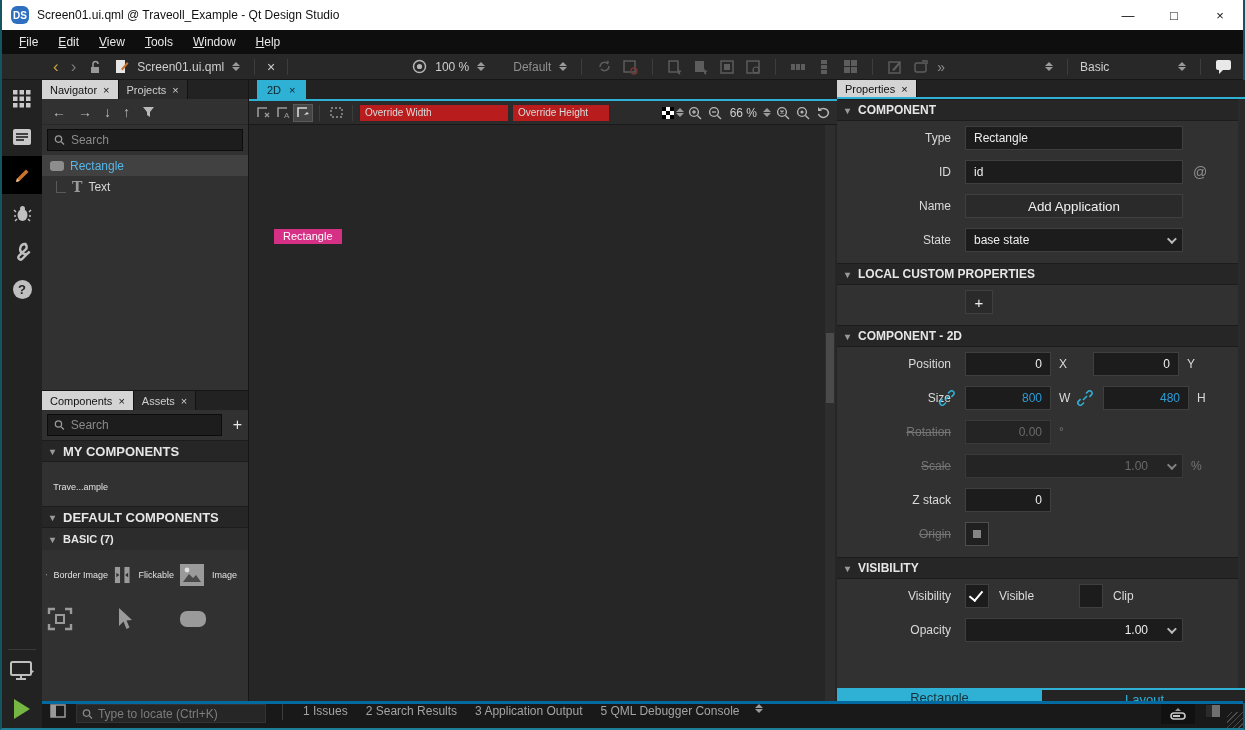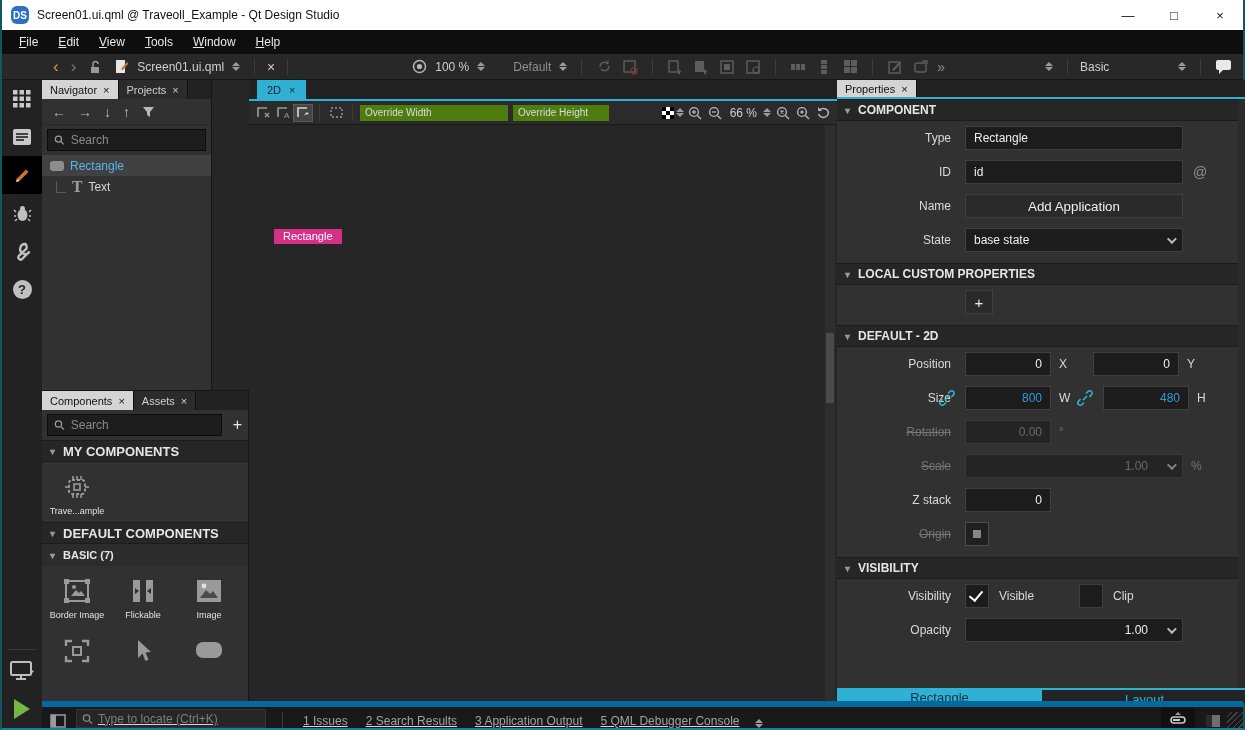--- a/index.html
+++ b/index.html
@@ -43,21 +43,21 @@
   .rail { position:absolute; left:0; top:80px; bottom:0; width:40px; background:#222222; display:flex; flex-direction:column; }
   .rail-btn { width:100%; height:38px; display:flex; align-items:center; justify-content:center; }
   .rail-btn.active { background:#000; }
   .rail-spacer { flex:1; }
   .rail-sep { height:1px; background:#3a3a3a; margin:2px 6px; }
   .play-tri { width:0; height:0; border-top:10px solid transparent; border-bottom:10px solid transparent;
               border-left:16px solid #76b743; }
 
   
   .panel { position:absolute; background:#313131; border-right:1px solid #161616; overflow:hidden; }
-  .nav-panel { left:40px; top:80px; width:170px; height:310px; }
+  .nav-panel { left:40px; top:80px; width:207px; height:310px; }
   .comp-panel { left:40px; top:390px; width:207px; height:313px; border-top:1px solid #161616; }
   .tabrow { height:19px; background:#222; display:flex; align-items:stretch; }
   .ptab { display:flex; align-items:center; gap:6px; padding:0 8px; font-size:11px; border-right:1px solid #111; }
   .ptab.active { background:#d4d4d4; color:#111; }
   .ptab.inactive { background:#2b2b2b; color:#cfcfcf; }
   .ptab .x { font-size:11px; }
   .nav-tools { height:26px; display:flex; align-items:center; gap:12px; padding:0 10px; color:#b9b9b9; font-size:14px;
                border-bottom:1px solid #282828; }
   .searchbox { margin:4px 5px; height:22px; background:#1d1d1d; border:1px solid #0c0c0c; display:flex; align-items:center; padding:0 6px; gap:6px; }
   .searchbox input { background:transparent; border:none; outline:none; color:#cfcfcf; font-size:12px; width:100%; font-family:"Liberation Sans",sans-serif; }
@@ -69,33 +69,33 @@
   .rect-glyph { width:14px; height:10px; background:#8d8d8d; border-radius:3px; }
   .guide { width:10px; height:12px; border-left:1px solid #5a5a5a; border-bottom:1px solid #5a5a5a; margin-left:6px; }
   .t-glyph { font-family:"DejaVu Serif", serif; font-weight:bold; color:#9a9a9a; font-size:14px; }
 
   .sec-head { height:22px; background:#262626; border-top:1px solid #1c1c1c; border-bottom:1px solid #1c1c1c;
               display:flex; align-items:center; gap:8px; padding:0 8px; color:#e6e6e6; font-weight:bold; }
   .sec-head .tri { color:#9a9a9a; font-size:10px; }
   .sec-head.big { font-size:13px; }
   .sec-head.sub { background:#2c2c2c; font-size:11px; border:none; }
   .comp-grid { display:flex; padding:6px 4px; gap:4px; }
-  .comp-cell { width:62px; display:flex; flex-direction:column; align-items:center; gap:6px; padding-top:6px; }
+  .comp-cell { width:62px; display:flex; flex-direction:row; align-items:center; gap:6px; padding-top:6px; }
   .comp-cell .clabel { font-size:9px; color:#e0e0e0; white-space:nowrap; }
   .plus-btn { margin-left:auto; color:#e8e8e8; font-size:16px; padding:0 6px; }
 
   
   .center { position:absolute; left:247px; top:80px; width:588px; height:623px; background:#262626; }
   .center-tabs { height:19px; background:#222; display:flex; }
   .tab-2d { background:#2fb0d5; color:#0d242b; display:flex; align-items:center; gap:8px; padding:0 10px; margin-left:8px; font-size:11px; }
   .accent-line { height:2px; background:#2fb0d5; }
   .c-toolbar { height:24px; background:#2b2b2b; border-bottom:1px solid #191919; display:flex; align-items:center; padding:0 4px; }
   .snapico { width:20px; height:18px; display:flex; align-items:center; justify-content:center; }
   .snapico.on { background:#454545; border:1px solid #5a5a5a; }
-  .ovr-field { width:150px; height:18px; background:#4d7c0f; border:1px solid #2a2a2a; margin-right:3px; display:flex; align-items:center; }
+  .ovr-field { width:150px; height:18px; background:#b91c1c; border:1px solid #2a2a2a; margin-right:3px; display:flex; align-items:center; }
   .ovr-field input { width:100%; background:transparent; border:none; outline:none; color:#e6e6e6; font-size:10px; padding:0 5px; font-family:"Liberation Sans",sans-serif; }
   .ovr-field input::placeholder { color:#dcdcdc; }
   .checker { width:12px; height:12px; background:
       linear-gradient(45deg,#fff 25%,transparent 25%,transparent 75%,#fff 75%),
       linear-gradient(45deg,#fff 25%,#000 25%,#000 75%,#fff 75%); background-size:8px 8px; background-position:0 0,4px 4px; }
   .zoom-text { color:#d0d0d0; margin:0 4px; }
   .canvas { position:relative; width:100%; height:578px; background:#262626; overflow:hidden; }
   .sel-label { position:absolute; left:25px; top:104px; background:#d62f86; color:#fff; font-size:11px; padding:1px 9px 2px; }
   .design-rect { position:absolute; left:25px; top:121px; width:528px; height:319px; background:#e9e9e9;
                  border:2px solid #ee0f0f; }
@@ -129,22 +129,22 @@
   .cbox-label { margin:0 0 0 10px; color:#dadada; width:70px; }
   .origin-btn { width:24px; height:24px; background:#1c1c1c; border:1px solid #555; display:flex; align-items:center; justify-content:center; opacity:.8; }
   .origin-btn i { width:8px; height:8px; background:#9a9a9a; display:block; }
   .props-bottom-tabs { position:absolute; left:0; right:0; bottom:0; height:15px; display:flex; }
   .pb-tab { flex:1; font-size:13px; text-align:center; line-height:20px; overflow:hidden; }
   .pb-tab.active { background:#2fb0d5; color:#15333d; }
   .pb-tab.inactive { background:#242424; color:#2fb0d5; border-top:2px solid #2fb0d5; }
   .props-scroll { position:absolute; right:0; top:19px; bottom:0; width:9px; background:#2a2a2a; }
 
   
-  .statusbar { position:absolute; left:40px; right:0; bottom:0; height:27px; background:#191919; border-top:6px solid #0369a1;
-               display:flex; align-items:flex-end; gap:10px; padding:0 8px;text-decoration:underline; }
+  .statusbar { position:absolute; left:40px; right:0; bottom:0; height:27px; background:#191919; border-top:3px solid #0369a1;
+               display:flex; align-items:flex-start; gap:10px; padding:0 8px; }
   .locate { width:190px; height:19px; background:#262626; border:1px solid #333; display:flex; align-items:center; gap:5px; padding:0 5px; }
   .locate input { background:transparent; border:none; outline:none; color:#8a8a8a; font-size:12px; width:100%; font-family:"Liberation Sans",sans-serif; }
   .locate input::placeholder { color:#7d7d7d; }
   .st-item { color:#a3a3a3; padding:0 4px; }
   .grip { position:absolute; right:0; bottom:0; width:16px; height:16px;
           background:repeating-linear-gradient(135deg, transparent 0 3px, #4a4a4a 3px 4px); }
   svg { display:block; }
 </style>
 </head>
 <body>
@@ -666,21 +666,21 @@
       <span class="tri">▾</span>
       <span>LOCAL CUSTOM PROPERTIES</span>
     </div>
     <div class="prow">
       <span class="plabel"></span>
       <button class="pfield" style="width:28px; justify-content:center; font-size:15px; background:#2a2a2a;">+</button>
     </div>
 
     <div class="sec-head" style="margin-top:6px;">
       <span class="tri">▾</span>
-      <span>DEFAULT - 2D</span>
+      <span>COMPONENT - 2D</span>
     </div>
     <div class="prow">
       <span class="plabel">Position</span>
       <div class="pfield num w-half">
           <input value="0" style="">
         </div>
       <span class="unit">X</span>
       <div class="pfield num w-half" style="margin-left:18px;">
           <input value="0" style="">
         </div>

